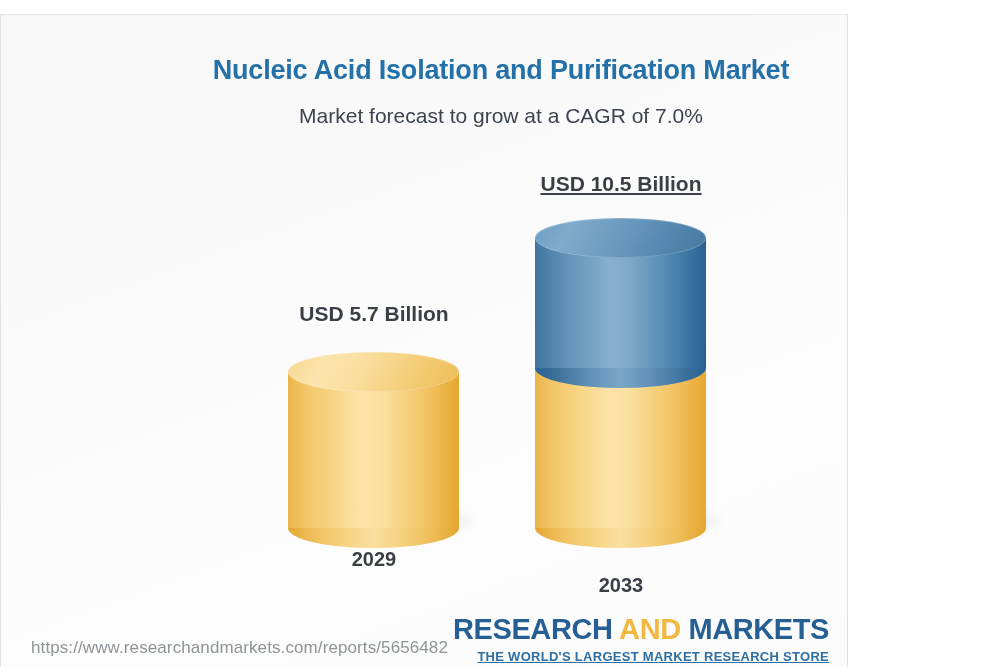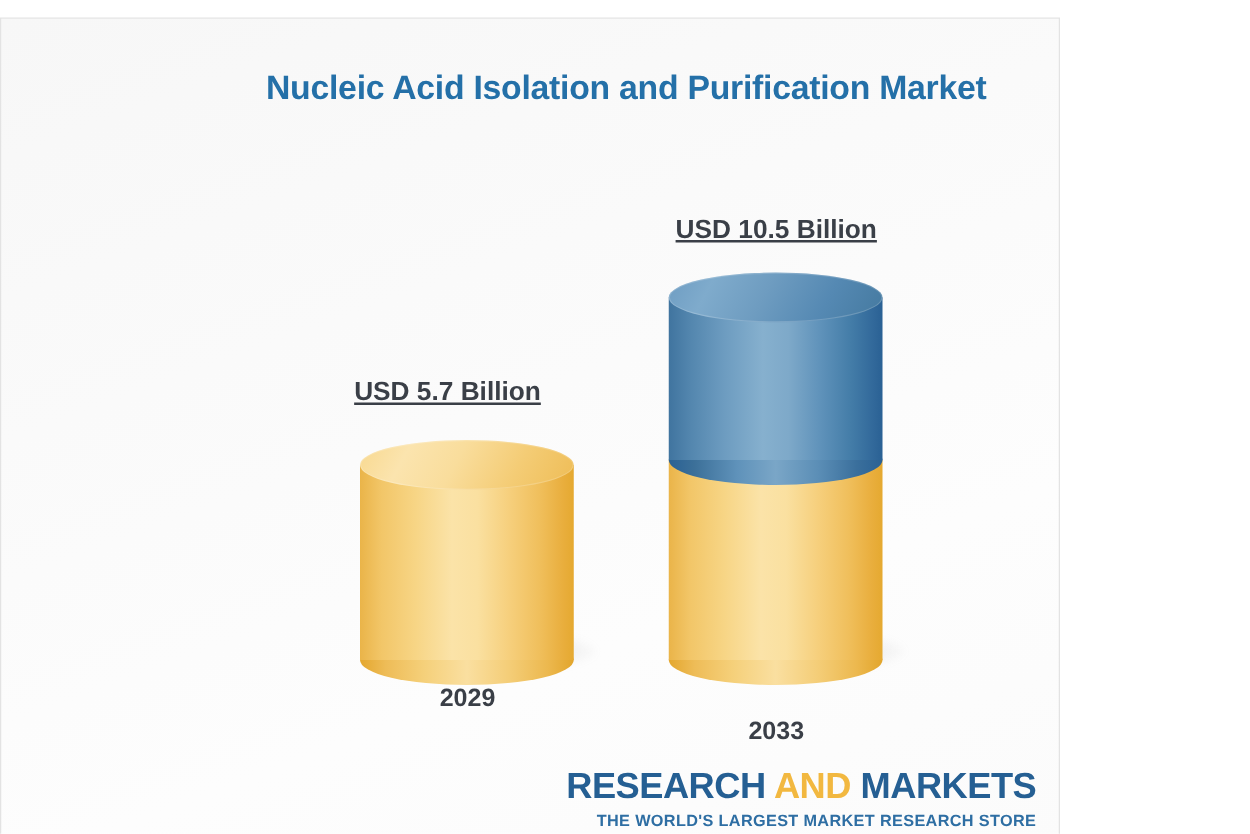--- a/index.html
+++ b/index.html
@@ -211,34 +211,36 @@
   .brand-name .brand-and {
     color: #f2b840;
   }
   .brand-tagline {
     margin-top: 5px;
     font-size: 13px;
     font-weight: bold;
     color: #2e6ea3;
     letter-spacing: 0.28px;
     white-space: nowrap;
+    text-decoration: underline;
   }
 </style>
 </head>
 <body>
 
 <div class="canvas">
 
   <div class="chart-title">Nucleic Acid Isolation and Purification Market</div>
+  <div class="chart-subtitle">Market forecast to grow at a CAGR of 7.0%</div>
 
   <div class="plot">
 
     <div class="bar-group">
 
-      <div class="value-label" style="left:227px; top:287px;text-decoration:underline;">USD 5.7 Billion</div>
+      <div class="value-label" style="left:243px; top:287px;">USD 5.7 Billion</div>
 
       <div class="cyl-shadow" style="left:292px; top:488px; width:184px; height:36px;"></div>
 
       <div class="cyl">
 
         <div class="cyl-foot foot-yellow" style="left:287px; top:493px; width:171px; height:40px;"></div>
 
         <div class="cyl-body" style="left:287px; top:357px; width:171px; height:156px;">
           <div class="cyl-side wall-yellow"></div>
         </div>
@@ -269,19 +271,20 @@
         </div>
         <div class="cyl-cap cap-blue" style="left:534px; top:203px; width:171px; height:40px;"></div>
         <div class="cap-rim" style="left:534px; top:203px; width:169px; height:38px;"></div>
       </div>
 
       <div class="cat-label" style="left:490px; top:559px;">2033</div>
     </div>
 
   </div>
 
+  <div class="source-url">https://www.researchandmarkets.com/reports/5656482</div>
 
   <div class="brand">
     <div class="brand-name"><span>RESEARCH </span><span class="brand-and">AND</span><span> MARKETS</span></div>
     <div class="brand-tagline">THE WORLD'S LARGEST MARKET RESEARCH STORE</div>
   </div>
 
 </div>
 
 </body></html>

